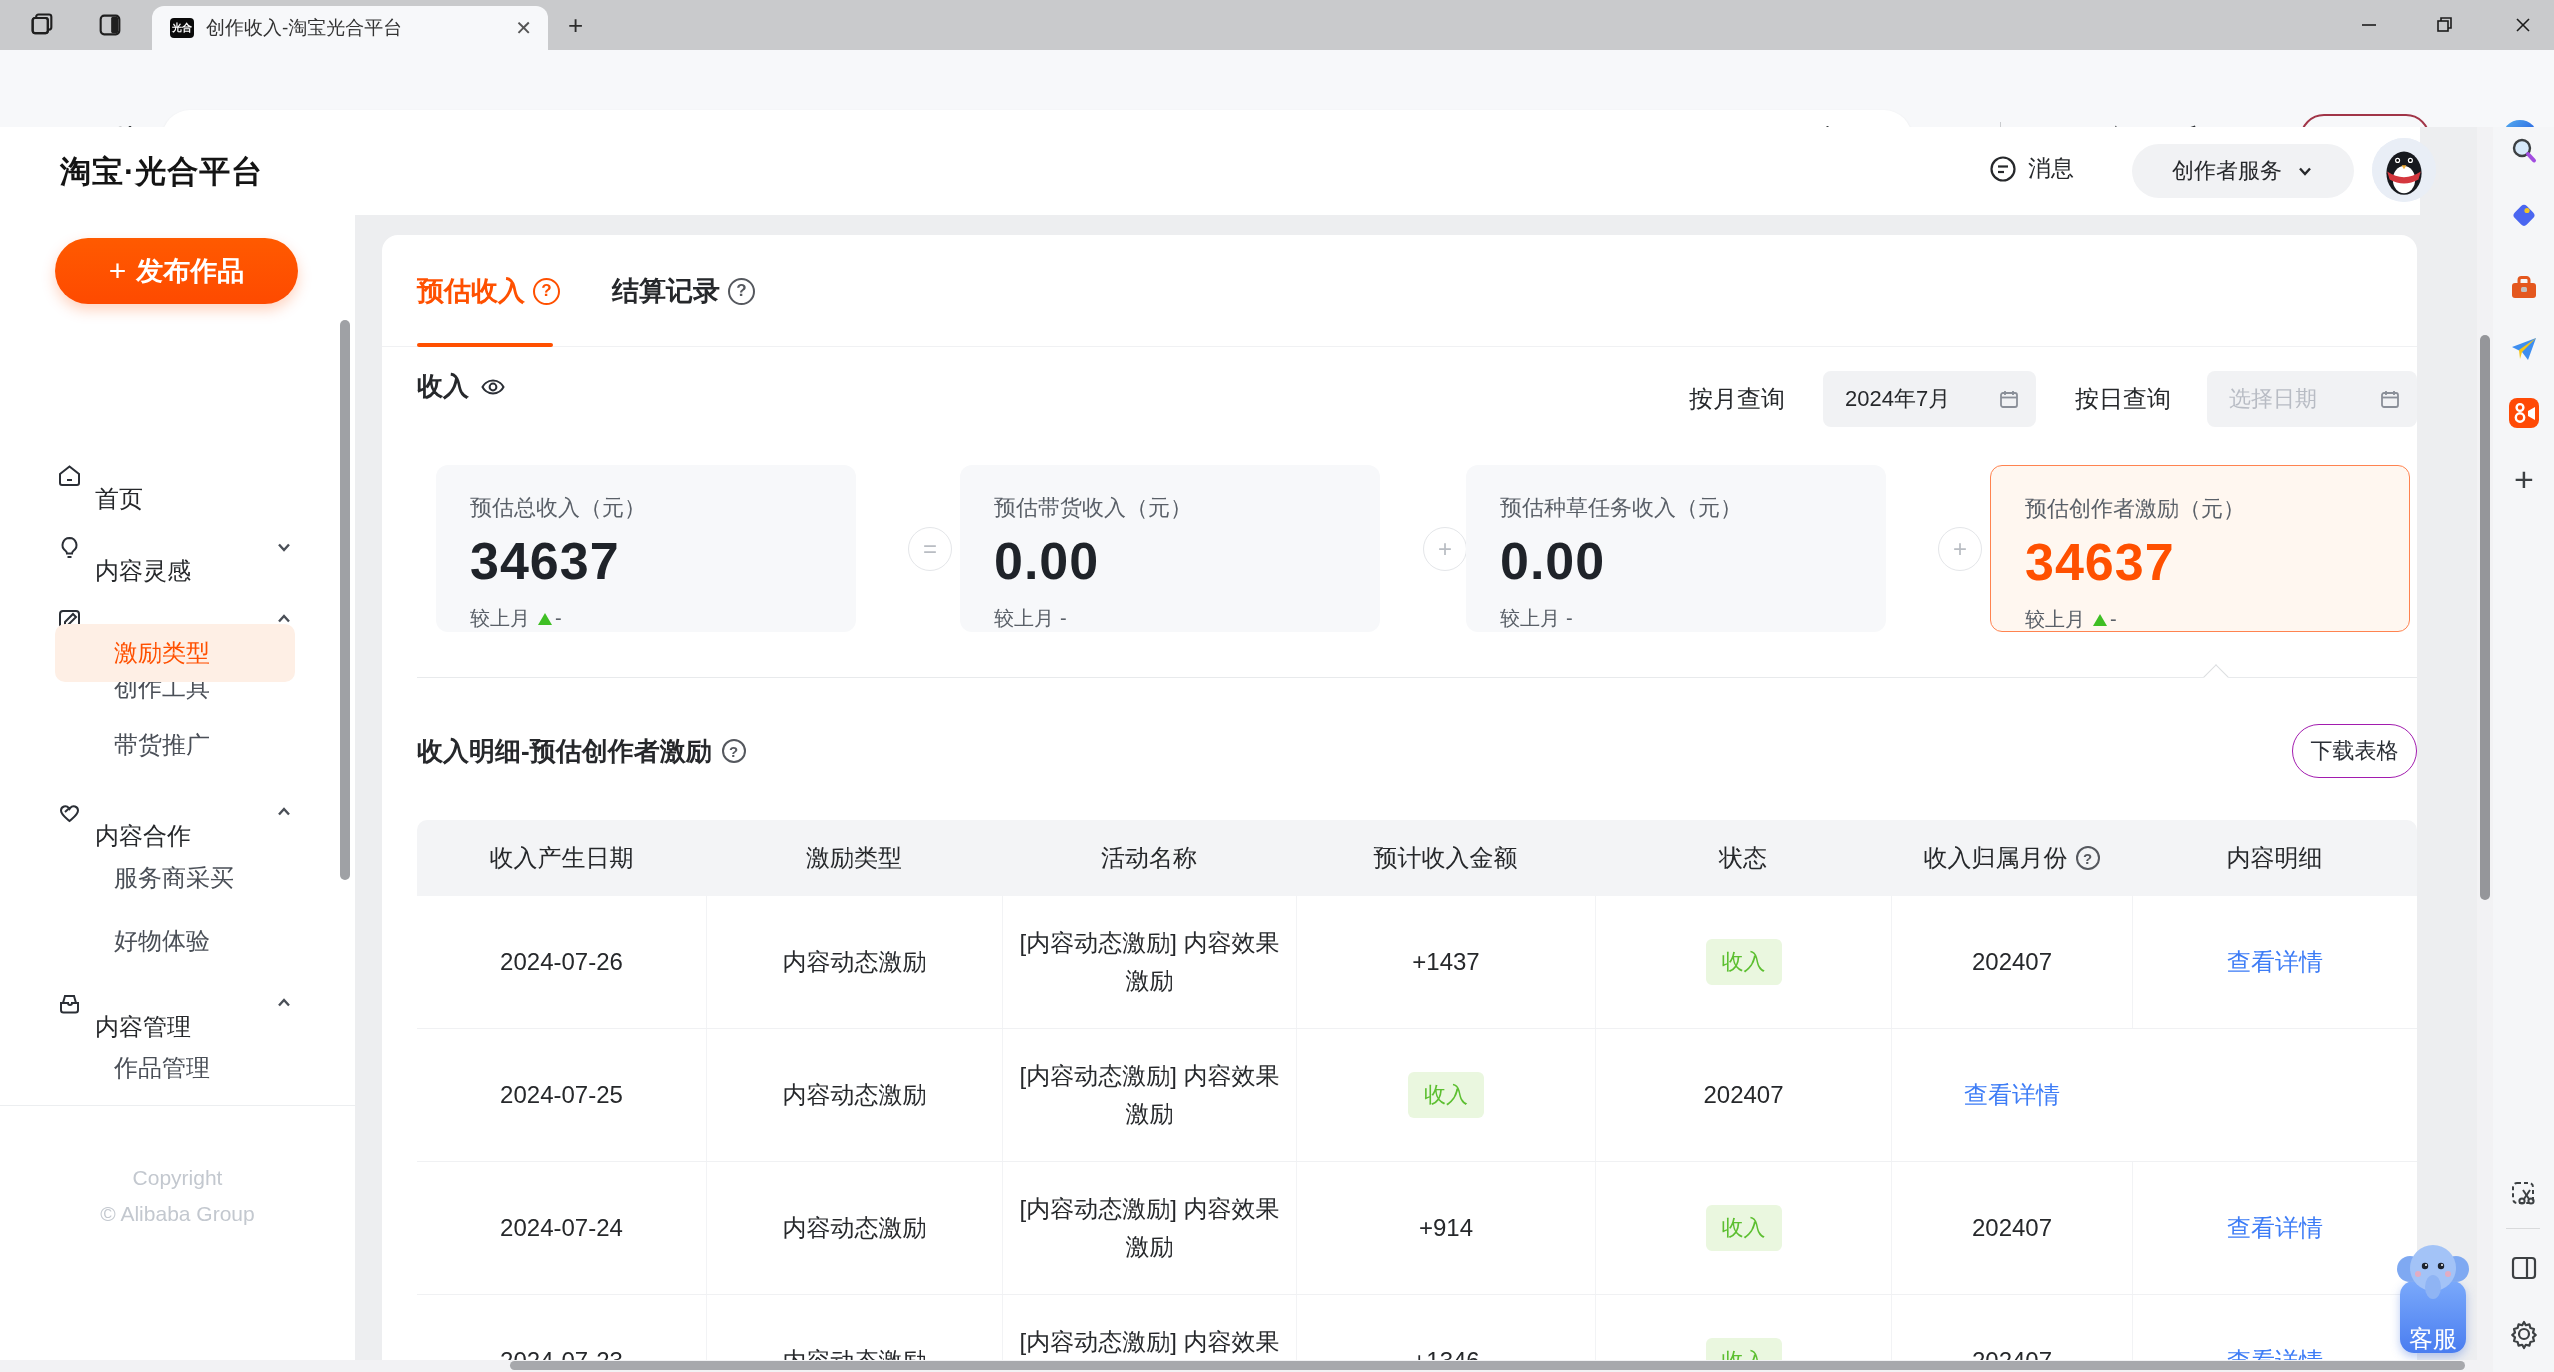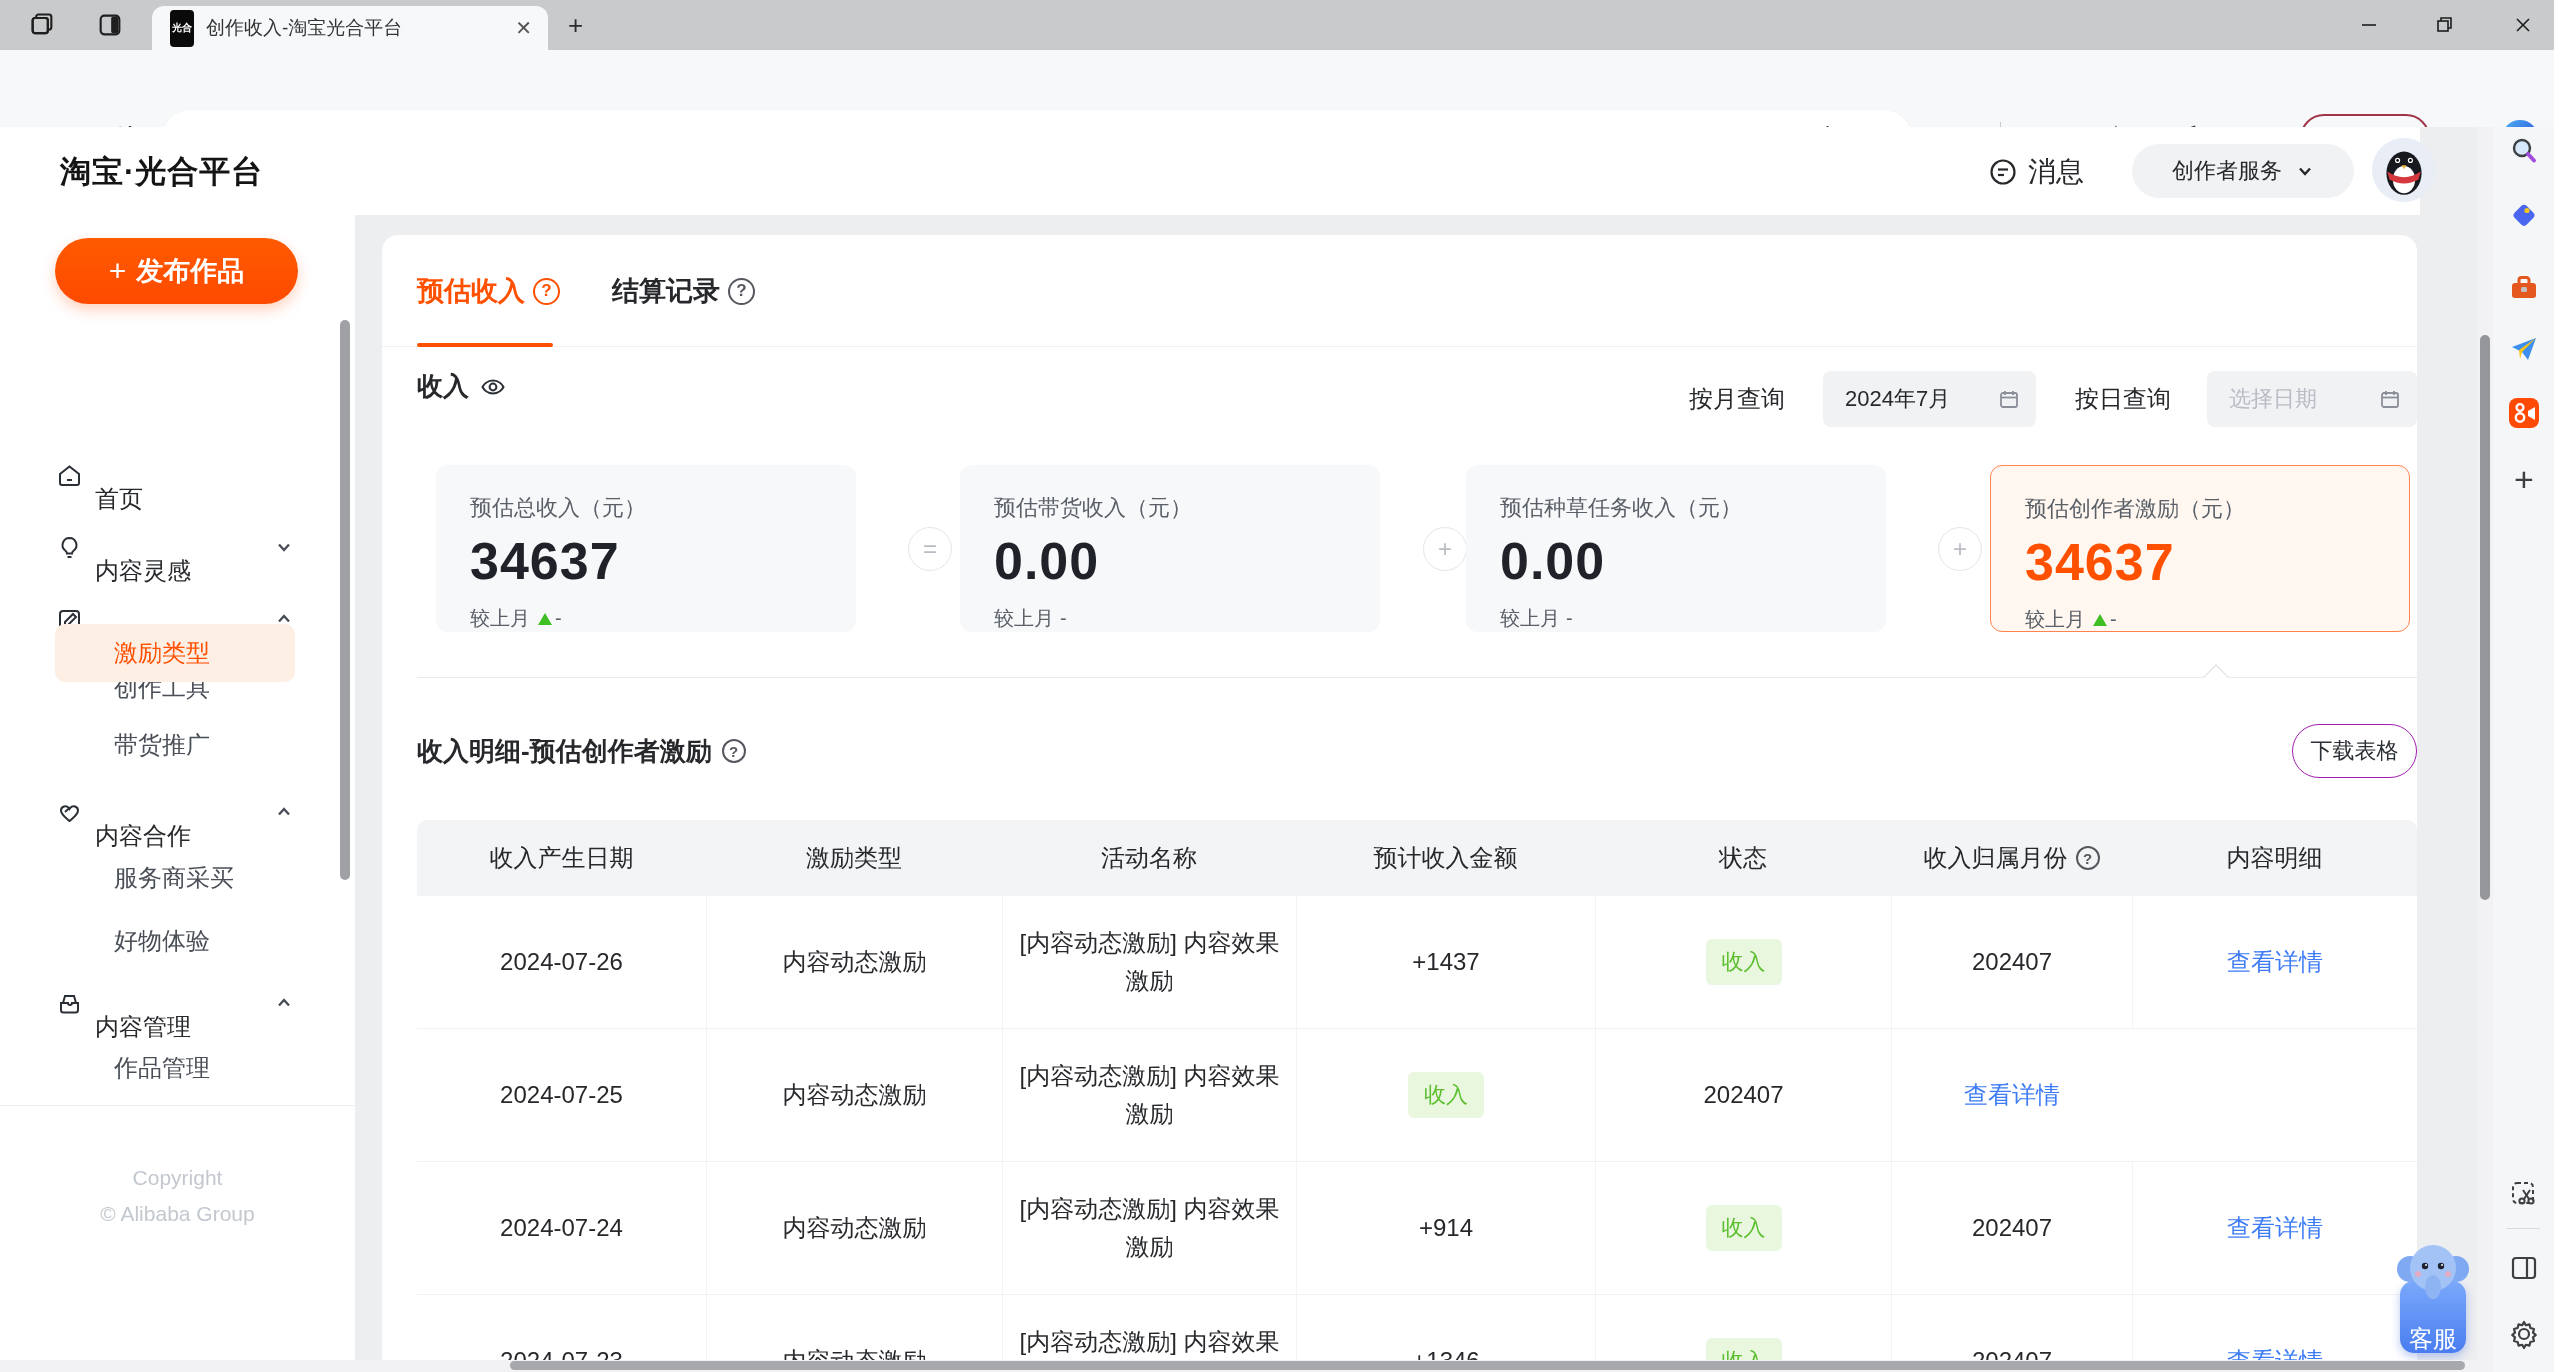--- a/index.html
+++ b/index.html
@@ -5,21 +5,21 @@
   * { box-sizing: border-box; margin: 0; padding: 0; }
   html,body { width:2554px; height:1372px; overflow:hidden; }
   body { font-family: "Liberation Sans", "DejaVu Sans", sans-serif; }
   .abs { position:absolute; }
   #screen { position:relative; width:2554px; height:1372px; background:#EDEEF0; overflow:hidden; }
 
   
   .titlebar { left:0; top:0; width:2554px; height:50px; background:#C9CACC; }
   .tb-icon { top:11px; width:28px; height:28px; color:#1f1f1f; }
   .tab { left:152px; top:6px; width:396px; height:44px; background:#F7F8FA; border-radius:12px 12px 0 0; display:flex; align-items:center; }
-  .favicon { width:24px; height:37px; background:#0a0a0a; border-radius:4px; color:#fff; font-size:10px; font-weight:bold; display:flex; align-items:center; justify-content:center; margin-left:18px; letter-spacing:0; }
+  .favicon { width:24px; height:20px; background:#0a0a0a; border-radius:4px; color:#fff; font-size:10px; font-weight:bold; display:flex; align-items:center; justify-content:center; margin-left:18px; letter-spacing:0; }
   .tab-title { font-size:19px; color:#333; margin-left:12px; white-space:nowrap; overflow:hidden; flex:1; }
   .tab-close { font-size:20px; color:#555; margin-right:16px; }
   .newtab { left:568px; top:10px; font-size:26px; color:#2c2c2c; }
   .winbtn { top:12px; width:34px; height:26px; display:flex; align-items:center; justify-content:center; color:#1c1c1c; }
 
   
   .toolbar { left:0; top:50px; width:2554px; height:77px; background:#F7F8FA; }
   .nav-ic { top:72px; width:32px; height:32px; color:#3c4043; }
   .urlbar { left:162px; top:60px; width:1750px; height:56px; background:#fff; border-radius:28px; box-shadow:0 1px 3px rgba(0,0,0,.08); display:flex; align-items:center; }
   .url-lock { margin-left:36px; width:22px; height:22px; color:#5f6368; }
@@ -30,21 +30,21 @@
   .tb-sep { left:2000px; top:72px; width:1px; height:32px; background:#c9cbce; }
   .login-pill { left:2300px; top:64px; width:130px; height:48px; border:2.5px solid #A13548; border-radius:24px; display:flex; align-items:center; justify-content:center; gap:8px; }
   .login-txt { color:#A13548; font-size:22px; }
   .copilot { left:2502px; top:70px; width:36px; height:36px; border-radius:50%; background:linear-gradient(135deg,#57b2f0 0%,#2f6fe4 55%,#49c6ea 100%); }
 
   
   .page { left:0; top:127px; width:2477px; height:1245px; background:#EDEEF0; overflow:hidden; }
   .appheader { left:0; top:0; width:2420px; height:88px; background:#fff; }
   .logo { left:60px; top:24px; font-size:31px; font-weight:800; color:#141414; letter-spacing:1px; }
   .msg-wrap { left:1988px; top:26px; display:flex; align-items:center; gap:10px; color:#26282b; }
-  .msg-txt { font-size:28px;font-family:Liberation Mono, monospace; }
+  .msg-txt { font-size:23px;font-family:Liberation Mono, monospace; }
   .svc-pill { left:2132px; top:17px; width:222px; height:54px; border-radius:27px; background:#F1F2F4; display:flex; align-items:center; justify-content:center; gap:14px; }
   .svc-txt { font-size:22px; color:#26282b; }
   .avatar { left:2372px; top:11px; width:64px; height:64px; border-radius:50%; overflow:hidden; background:#e9eef6; }
 
   
   .sidebar { left:0; top:88px; width:355px; height:1157px; background:#fff; }
   .publish-btn { left:55px; top:23px; width:243px; height:66px; border-radius:33px; background:linear-gradient(180deg,#FF5A00,#FE4A00); color:#fff; display:flex; align-items:center; justify-content:center; gap:10px; font-size:27px; font-weight:600; box-shadow:0 6px 14px rgba(255,80,0,.25); }
   .nav-row { left:0; width:355px; height:56px; display:flex; align-items:center; }
   .nav-ic-s { margin-left:56px; width:27px; height:27px; color:#2b2f36; }
   .nav-lbl { margin-left:12px; font-size:24px; color:#26282b;margin-top:48px; }

